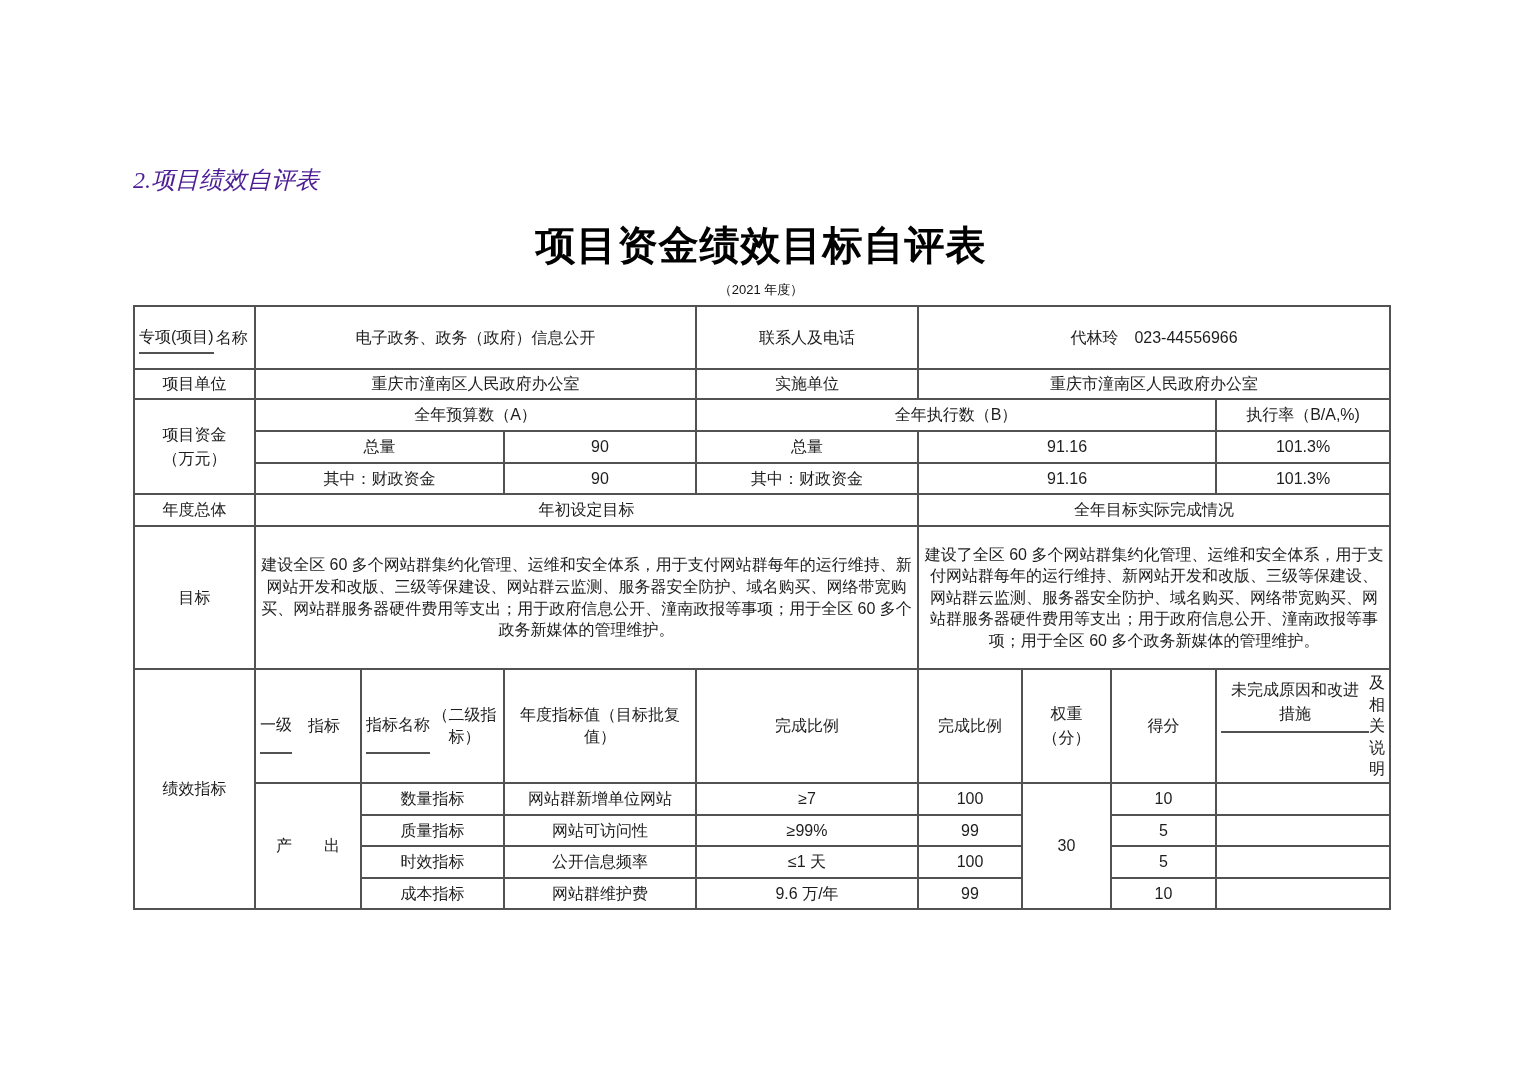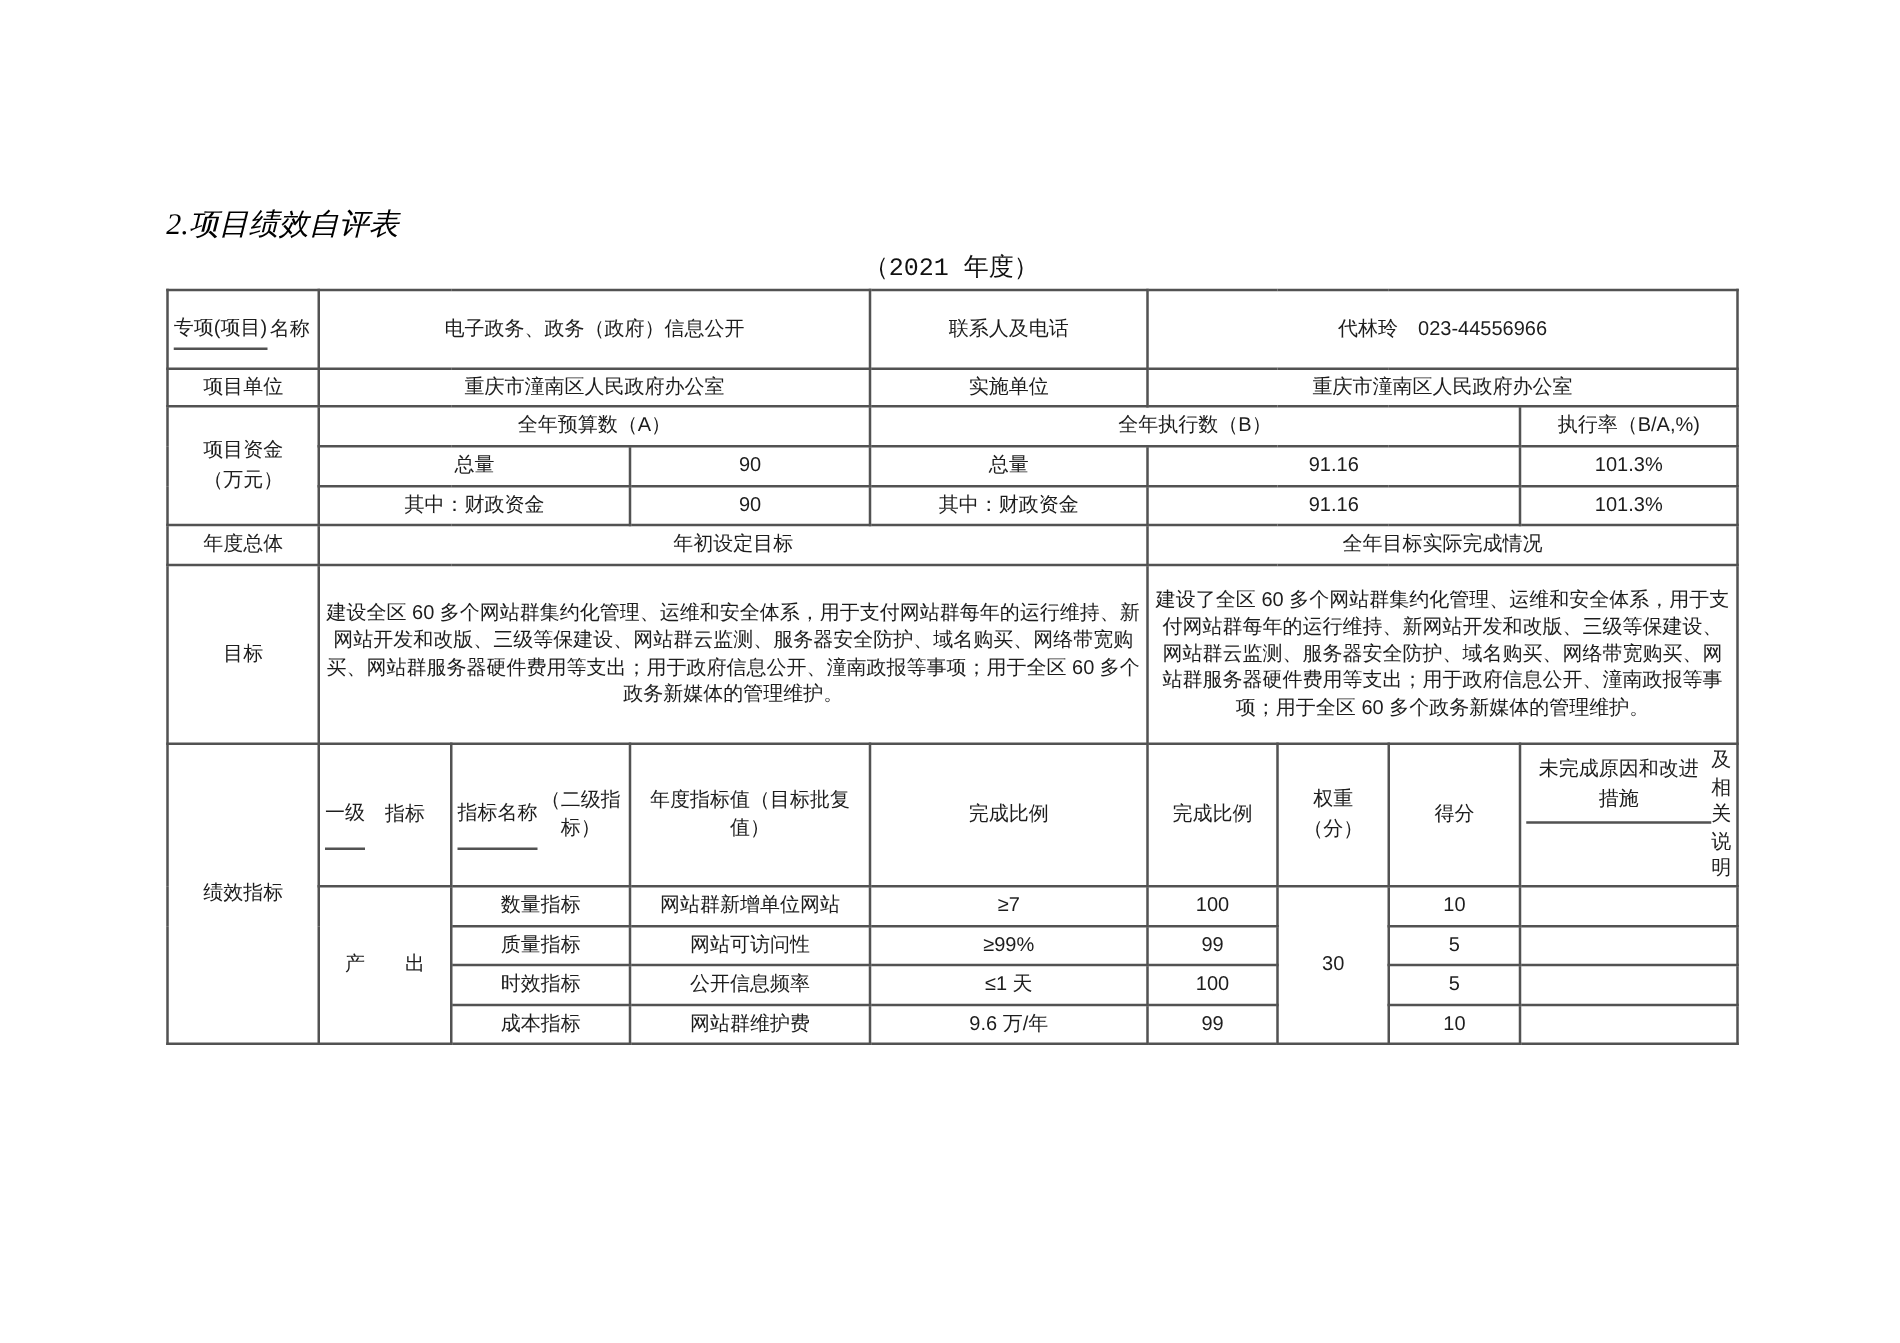--- a/index.html
+++ b/index.html
@@ -3,27 +3,27 @@
 <meta charset="utf-8">
 <style>
   html,body{margin:0;padding:0;}
   body{
     width:1520px;height:1074px;background:#ffffff;overflow:hidden;position:relative;
     font-family:"Liberation Sans","DejaVu Sans",sans-serif;color:#1d1d1d;
   }
   .content{position:absolute;left:133px;top:0;width:1256px;}
   .section-label{
     margin-top:165px;font-size:24px;line-height:30px;font-style:italic;
-    font-family:"Liberation Serif","DejaVu Serif",serif;color:#000000;
+    font-family:"Liberation Serif","DejaVu Serif",serif;color:#4c1d95;
   }
   .doc-title{
     margin:28px 0 0 0;text-align:center;font-size:40px;line-height:46px;font-weight:bold;
     font-family:"Liberation Serif","DejaVu Serif",serif;color:#000;letter-spacing:1px;
   }
-  .doc-subtitle{margin-top:12px;text-align:center;font-size:20px;line-height:18px;color:#111;font-family:Liberation Mono, monospace;}
+  .doc-subtitle{margin-top:12px;text-align:center;font-size:13px;line-height:18px;color:#111;}
   table.main{
     border-collapse:collapse;table-layout:fixed;width:1256px;margin-top:6px;
   }
   table.main td{
     border:2px solid #525252;text-align:center;vertical-align:middle;
     font-size:16px;line-height:1.35;padding:2px 4px;overflow:hidden;color:#1d1d1d;
   }
   td.nopad{padding:0;}
   .vsplit{display:flex;width:100%;height:100%;}
   .vsplit .vtop{border-bottom:2px solid #525252;display:flex;align-items:center;justify-content:center;}
@@ -41,20 +41,21 @@
   
   tr.r1{height:63px;} tr.r2{height:30px;} tr.r3{height:32px;} tr.r4{height:32px;}
   tr.r5{height:31px;} tr.r6{height:32px;} tr.r7{height:143px;} tr.r8{height:90px;}
   tr.r9{height:32px;} tr.r10{height:31px;} tr.r11{height:32px;} tr.r12{height:31px;padding-left:38px;}
 </style>
 </head>
 <body>
 
 <div class="content">
   <div class="section-label">2.项目绩效自评表</div>
+  <div class="doc-title">项目资金绩效目标自评表</div>
   <div class="doc-subtitle">（2021 年度）</div>
 
   <table class="main">
     <colgroup>
       <col style="width:121px">
         <col style="width:106px">
         <col style="width:143px">
       <col style="width:192px">
         <col style="width:222px">
         <col style="width:104px">

